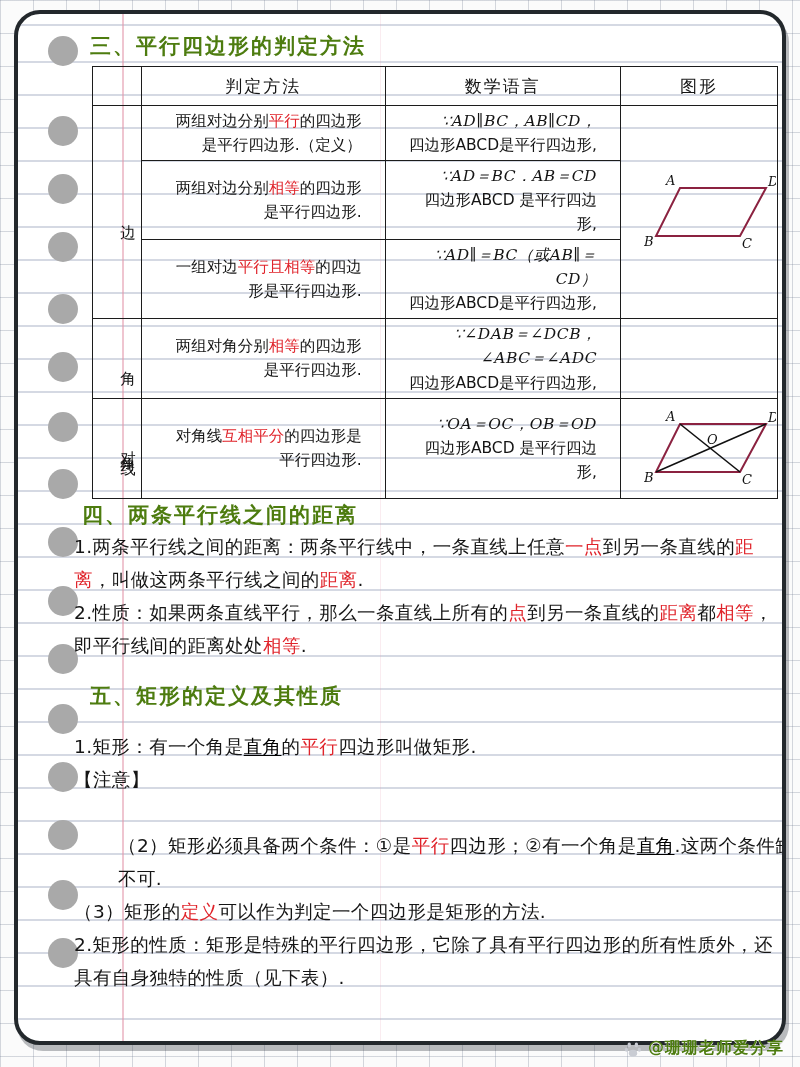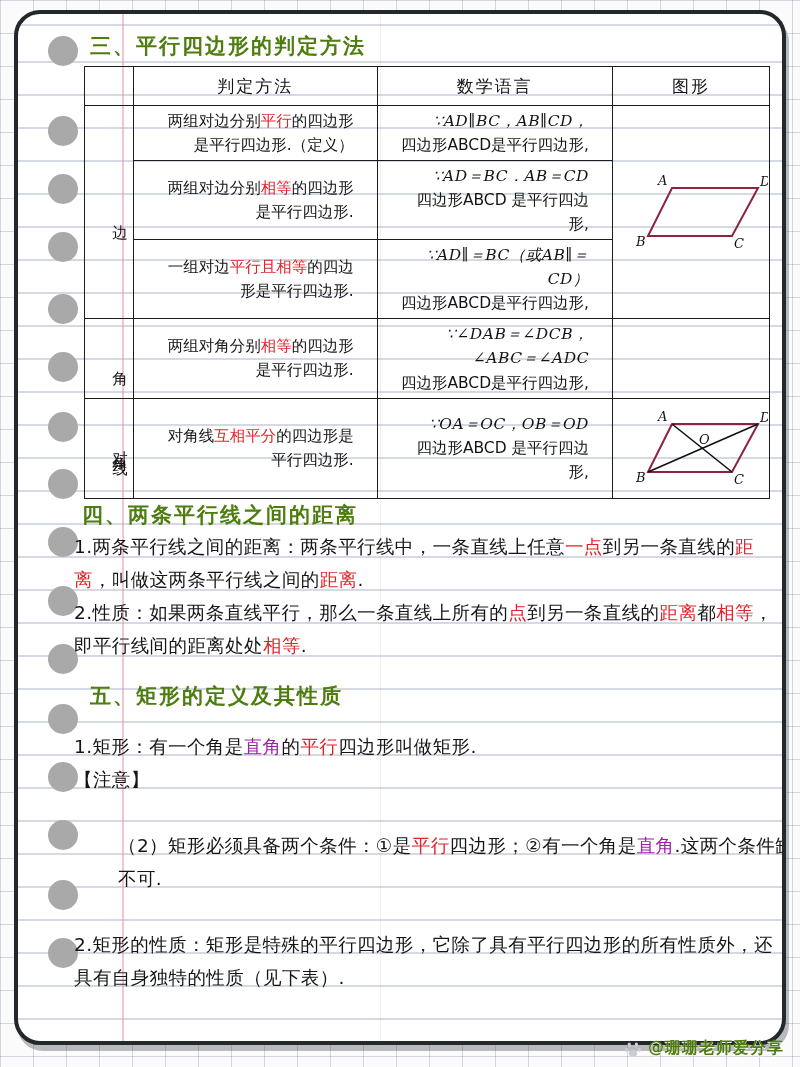--- a/index.html
+++ b/index.html
@@ -58,24 +58,24 @@
     color:#1a1a1a;
   }
   .heading{
     color:#4d7c0f;
     font-size:21px;
     font-weight:bold;
     letter-spacing:2px;
     white-space:nowrap;
   }
   .red{color:#e0242b;}
-  .red-u{color:#a21caf;text-underline-offset:2px;}
+  .red-u{color:#000000;text-decoration:underline;text-underline-offset:2px;}
   
   #jd-table{
-    position:absolute;left:66px;top:52px;width:686px;
+    position:absolute;left:74px;top:52px;width:686px;
     border-collapse:collapse;
     table-layout:fixed;
   }
   #jd-table td,#jd-table th{
     border:1.5px solid #1c1c1c;
     background:transparent;
     padding:3px 23px;
     vertical-align:middle;
     font-size:15.5px;
     color:#141414;
@@ -260,20 +260,23 @@
       <span>1.矩形：有一个角是</span><span class="red-u">直角</span><span>的</span><span class="red">平行</span><span>四边形叫做矩形.</span>
     </div>
 
     <div class="para hand" style="left:56px;top:749px;width:700px;">【注意】</div>
 
 
     <div class="para hand" style="left:56px;top:815px;width:700px;margin-left:44px;">
       <span>（2）矩形必须具备两个条件：①是</span><span class="red">平行</span><span>四边形；②有一个角是</span><span class="red-u">直角</span><span>.这两个条件缺一不可.</span>
     </div>
 
+    <div class="para hand" style="left:56px;top:881px;width:700px;">
+      <span>（3）矩形的</span><span class="red">定义</span><span>可以作为判定一个四边形是矩形的方法.</span>
+    </div>
 
     <div class="para hand" style="left:56px;top:914px;width:706px;">
       <span>2.矩形的性质：矩形是特殊的平行四边形，它除了具有平行四边形的所有性质外，还具有自身独特的性质（见下表）.</span>
     </div>
 
   </div>
 </div>
 
 <div id="watermark">
   <svg width="18" height="18" viewBox="0 0 24 24">

